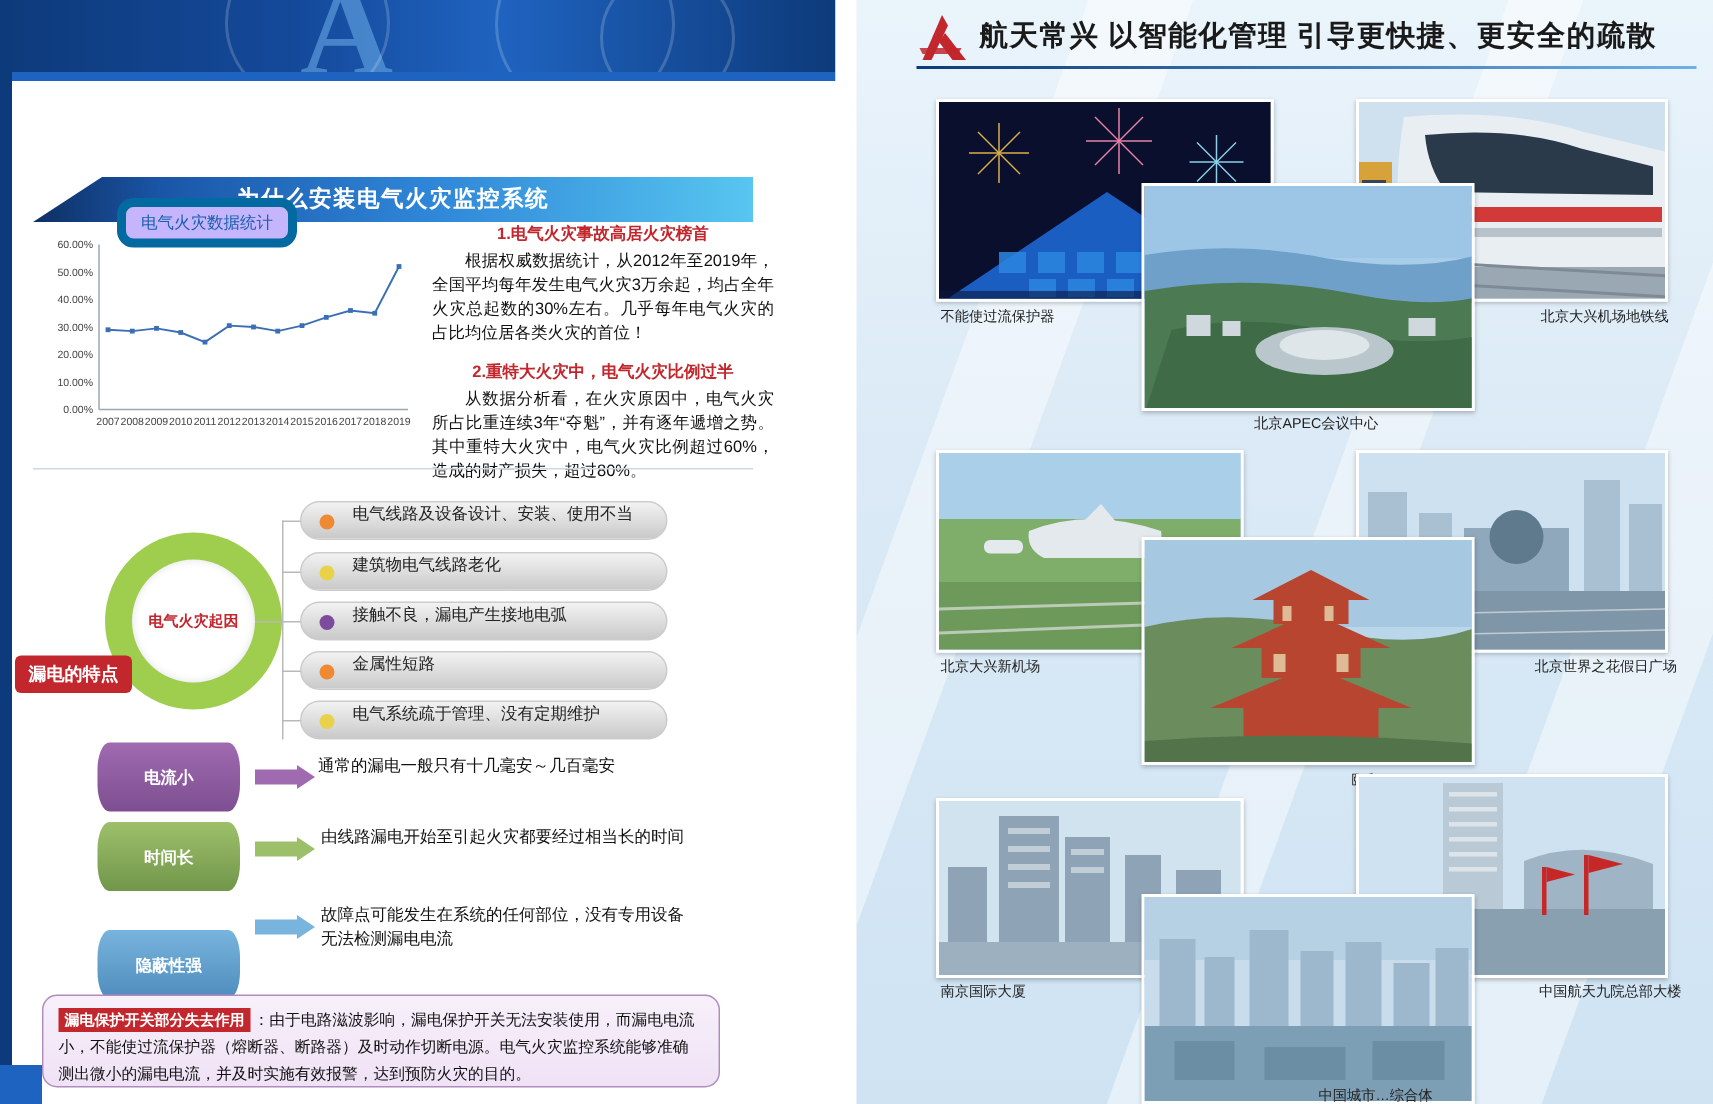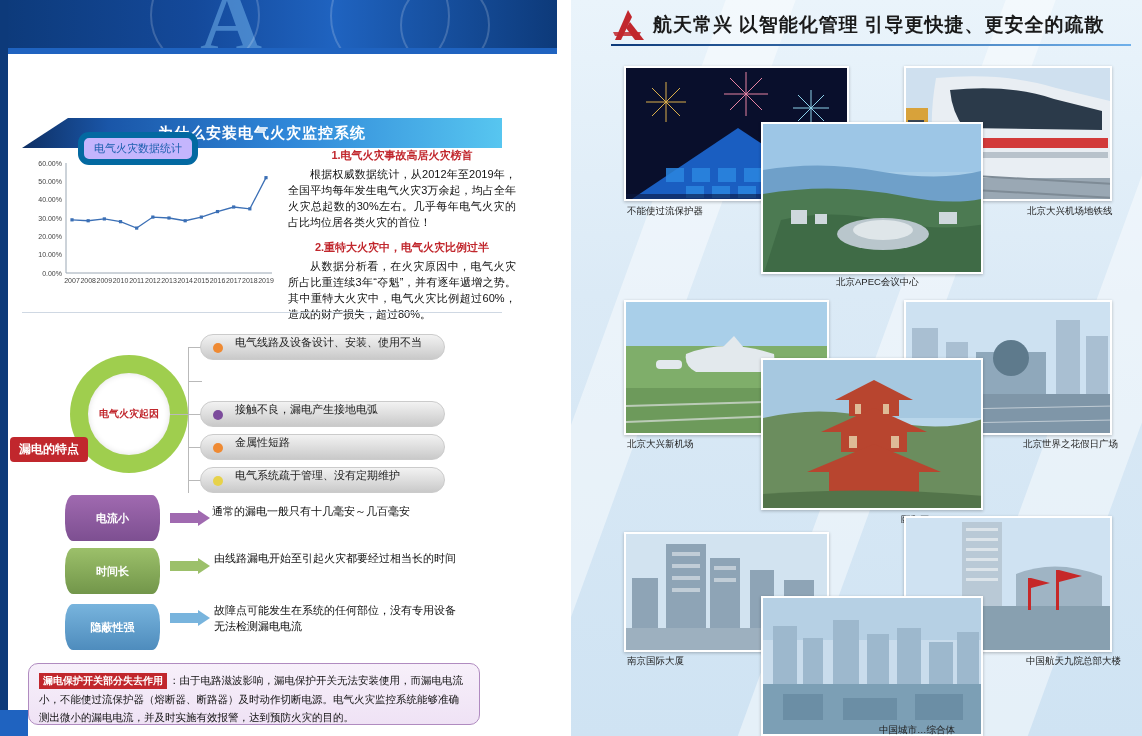--- a/index.html
+++ b/index.html
@@ -284,20 +284,24 @@
   <div class="lead" style="left:170px; top:414px; width:18px;"></div>
   <div class="lead" style="left:188px; top:381px; width:14px;"></div>
   <div class="lead" style="left:188px; top:414px; width:14px;"></div>
   <div class="lead" style="left:188px; top:447px; width:14px;"></div>
   <div class="lead" style="left:188px; top:480px; width:14px;"></div>
 
   <div class="cause-pill" style="top:334px;">
     <span class="cause-dot" style="background:#ef8a33;"></span>
     <span>电气线路及设备设计、安装、使用不当</span>
   </div>
+  <div class="cause-pill" style="top:368px;">
+    <span class="cause-dot" style="background:#e7d24a;"></span>
+    <span>建筑物电气线路老化</span>
+  </div>
   <div class="cause-pill" style="top:401px;">
     <span class="cause-dot" style="background:#7c4b9c;"></span>
     <span>接触不良，漏电产生接地电弧</span>
   </div>
   <div class="cause-pill" style="top:467px;">
     <span class="cause-dot" style="background:#e7d24a;"></span>
     <span>电气系统疏于管理、没有定期维护</span>
   </div>
   <div class="cause-pill" style="top:434px;">
     <span class="cause-dot" style="background:#ef8a33;"></span>
@@ -317,21 +321,21 @@
 
   <div class="cyl green" style="top:548px;">
     <span>时间长</span>
   </div>
   <div class="arrowbar" style="left:170px; top:558px;">
     <div class="bar" style="background:#9cc06a;"></div>
     <div class="tip" style="border-left:12px solid #9cc06a;"></div>
   </div>
   <div class="leak-txt" style="left:214px; top:550px;">由线路漏电开始至引起火灾都要经过相当长的时间</div>
 
-  <div class="cyl blue" style="top:604px;">
+  <div class="cyl blue" style="top:620px;">
     <span>隐蔽性强</span>
   </div>
   <div class="arrowbar" style="left:170px; top:610px;">
     <div class="bar" style="background:#78b4dd;"></div>
     <div class="tip" style="border-left:12px solid #78b4dd;"></div>
   </div>
   <div class="leak-txt" style="left:214px; top:602px;">故障点可能发生在系统的任何部位，没有专用设备无法检测漏电电流</div>
 
   <div id="note-box">
     <span id="note-tag">漏电保护开关部分失去作用</span><span id="note-text">：由于电路滋波影响，漏电保护开关无法安装使用，而漏电电流小，不能使过流保护器（熔断器、断路器）及时动作切断电源。电气火灾监控系统能够准确测出微小的漏电电流，并及时实施有效报警，达到预防火灾的目的。</span>

